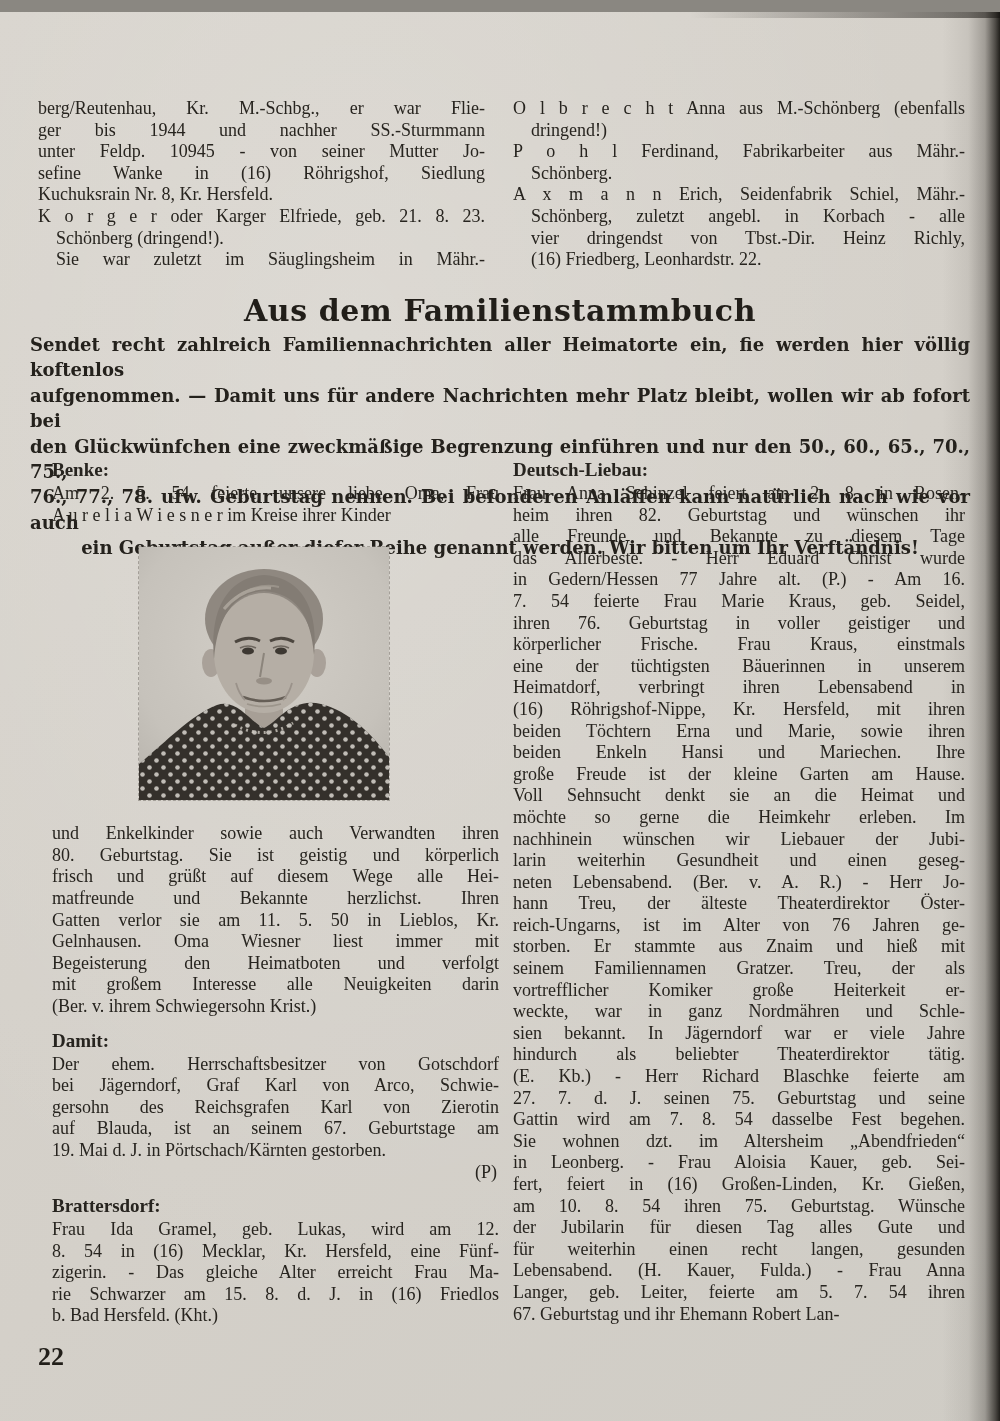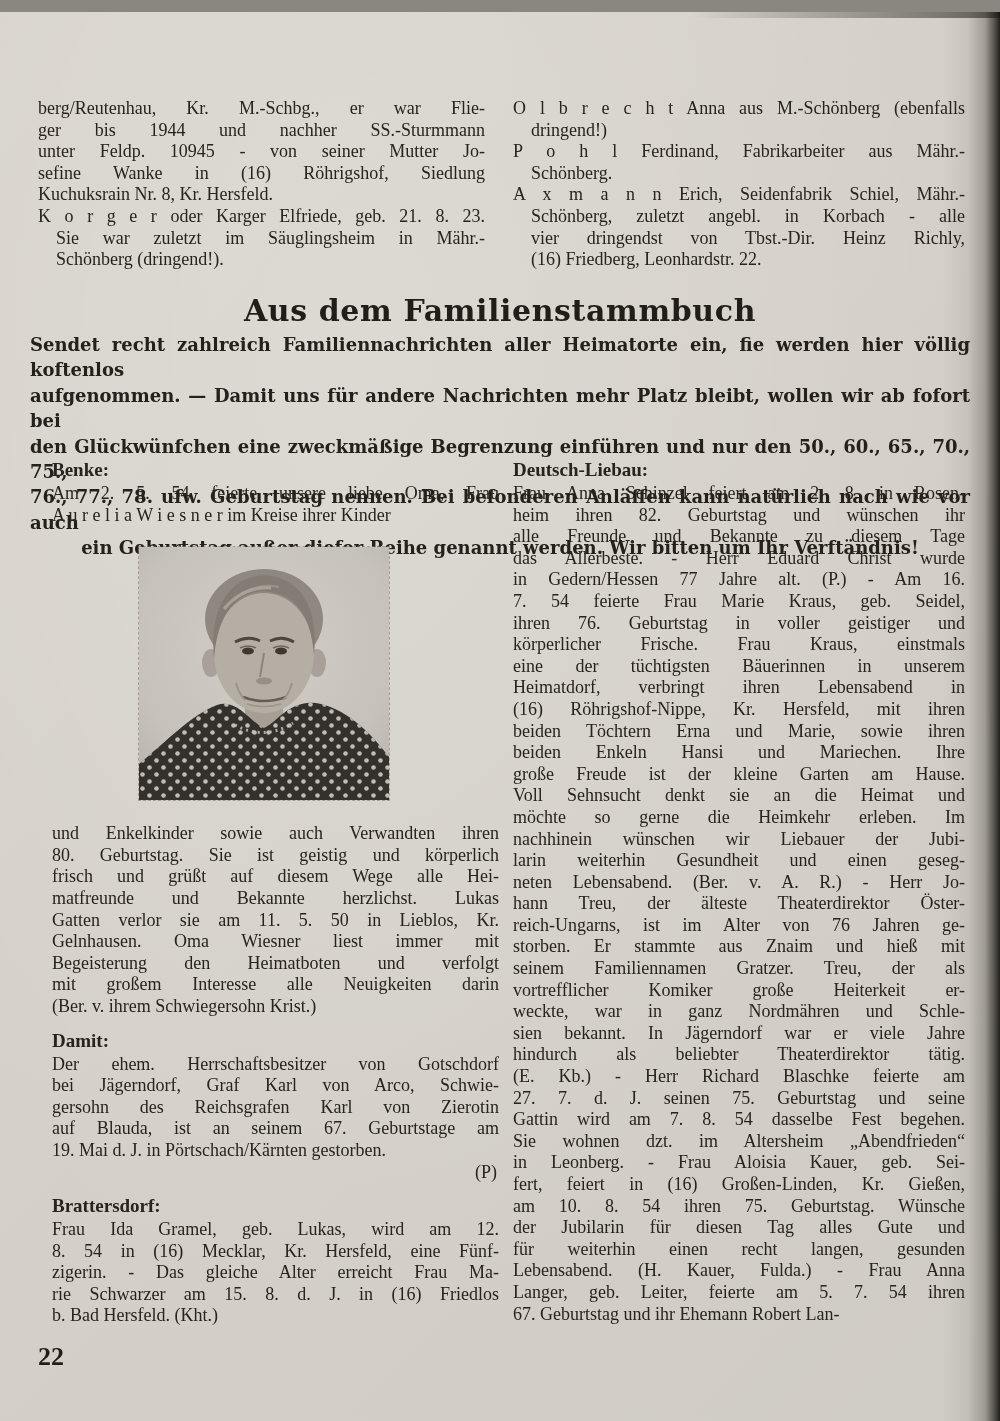--- a/index.html
+++ b/index.html
@@ -55,22 +55,22 @@
   <div class="tl-col body-text">
     <div class="para">
         <div class="l">berg/Reutenhau, Kr. M.-Schbg., er war Flie-</div>
         <div class="l">ger bis 1944 und nachher SS.-Sturmmann</div>
         <div class="l">unter Feldp. 10945 - von seiner Mutter Jo-</div>
         <div class="l">sefine Wanke in (16) Röhrigshof, Siedlung</div>
         <div class="l last">Kuchuksrain Nr. 8, Kr. Hersfeld.</div>
       </div>
     <div class="para hang">
         <div class="l">K o r g e r oder Karger Elfriede, geb. 21. 8. 23.</div>
+        <div class="l last">Schönberg (dringend!).</div>
         <div class="l">Sie war zuletzt im Säuglingsheim in Mähr.-</div>
-        <div class="l last">Schönberg (dringend!).</div>
       </div>
   </div>
 
   <div class="tr-col body-text">
     <div class="para hang">
         <div class="l">O l b r e c h t Anna aus M.-Schönberg (ebenfalls</div>
         <div class="l last">dringend!)</div>
       </div>
     <div class="para hang">
         <div class="l">P o h l Ferdinand, Fabrikarbeiter aus Mähr.-</div>
@@ -153,21 +153,21 @@
         <path d="M0,253 L0,217 C28,194 52,168 78,158 C98,151 112,176 125,181
                  C138,176 152,150 182,157 C211,164 234,189 250,210 L250,253 Z" fill="url(#dots)" opacity="0.85"></path>
         <path d="M96,178 Q125,194 154,176" stroke="#cfcac2" stroke-width="3" stroke-dasharray="2,4" fill="none" opacity="0.8"></path>
       </svg>
     </div>
 
     <div class="para">
         <div class="l">und Enkelkinder sowie auch Verwandten ihren</div>
         <div class="l">80. Geburtstag. Sie ist geistig und körperlich</div>
         <div class="l">frisch und grüßt auf diesem Wege alle Hei-</div>
-        <div class="l">matfreunde und Bekannte herzlichst. Lukas</div>
+        <div class="l">matfreunde und Bekannte herzlichst. Ihren</div>
         <div class="l">Gatten verlor sie am 11. 5. 50 in Lieblos, Kr.</div>
         <div class="l">Gelnhausen. Oma Wiesner liest immer mit</div>
         <div class="l">Begeisterung den Heimatboten und verfolgt</div>
         <div class="l">mit großem Interesse alle Neuigkeiten darin</div>
         <div class="l last">(Ber. v. ihrem Schwiegersohn Krist.)</div>
       </div>
 
     <h3 class="sec-head mt">Damit:</h3>
     <div class="para">
         <div class="l">Der ehem. Herrschaftsbesitzer von Gotschdorf</div>

